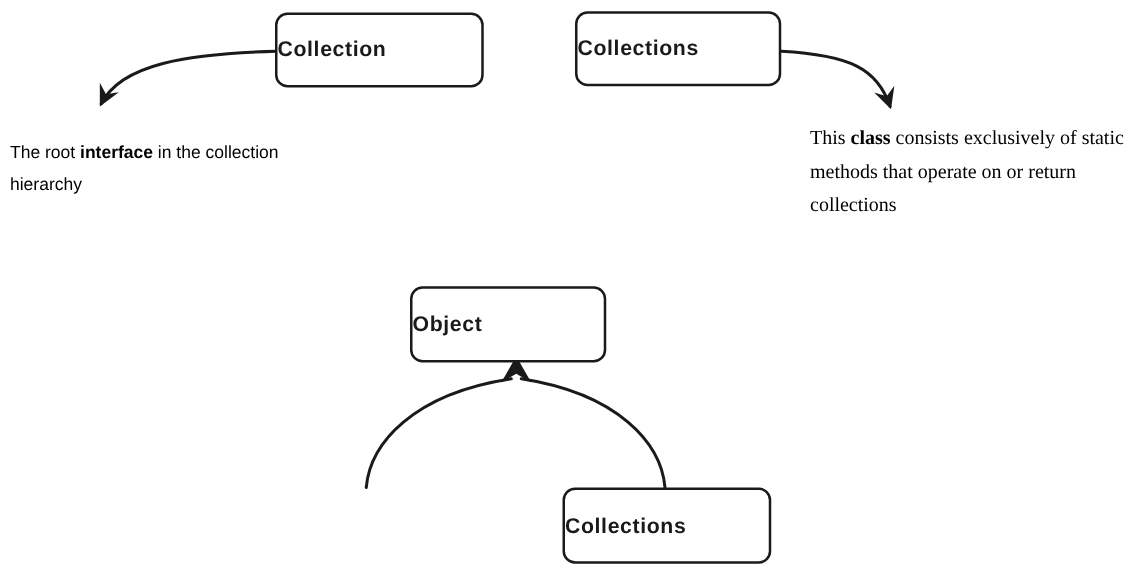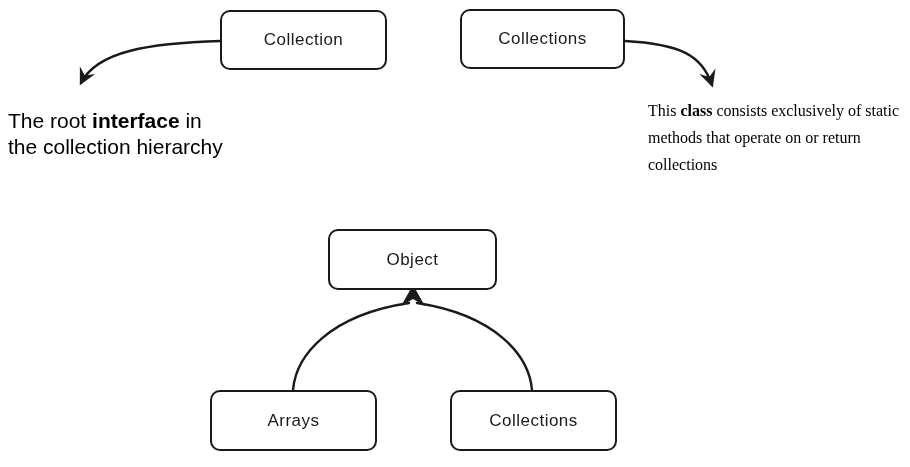--- a/index.html
+++ b/index.html
@@ -19,39 +19,40 @@
   }
   .node {
     position: absolute;
     z-index: 2;
     box-sizing: border-box;
     background: #ffffff;
     border: 2.5px solid #1a1a1a;
     border-radius: 10px;
     display: flex;
     align-items: center;
-    justify-content: center;
+    justify-content: flex-start;
     font-size: 17px;
     letter-spacing: 0.5px;
     color: #1a1a1a;
+    font-weight: bold;
   }
   .node-collection-top   { left: 220px; top: 10px;  width: 167px; height: 60px; }
   .node-collections-top  { left: 460px; top: 9px;   width: 165px; height: 60px; }
-  .node-object           { left: 328px; top: 229px; width: 169px; height: 61px; }
+  .node-object           { left: 328px; top: 229px; width: 157px; height: 61px; }
   .node-arrays           { left: 210px; top: 390px; width: 167px; height: 61px; }
   .node-collections-bot  { left: 450px; top: 390px; width: 167px; height: 61px; }
   .note {
     position: absolute;
     z-index: 2;
     color: #000000;
   }
   .note-left {
     left: 8px; top: 108px; width: 215px;
     font-family: "Liberation Sans", sans-serif;
-    font-size: 21px;
+    font-size: 14px;
     line-height: 26px;
   }
   .note-right {
     left: 648px; top: 97px; width: 262px;
     font-family: "Liberation Serif", serif;
     font-size: 16px;
     line-height: 27px;
   }
   .note b { font-weight: bold; }
 </style>
@@ -83,23 +84,20 @@
   </div>
 
   <div class="node node-collections-top">
     <span>Collections</span>
   </div>
 
   <div class="node node-object">
     <span>Object</span>
   </div>
 
-  <div class="node node-arrays">
-    <span>Arrays</span>
-  </div>
 
   <div class="node node-collections-bot">
     <span>Collections</span>
   </div>
 
   <div class="note note-left"><span>The root </span><b>interface</b><span> in the collection hierarchy</span></div>
 
   <div class="note note-right"><span>This </span><b>class</b><span> consists exclusively of static methods that operate on or return collections</span></div>
 
 </div>

